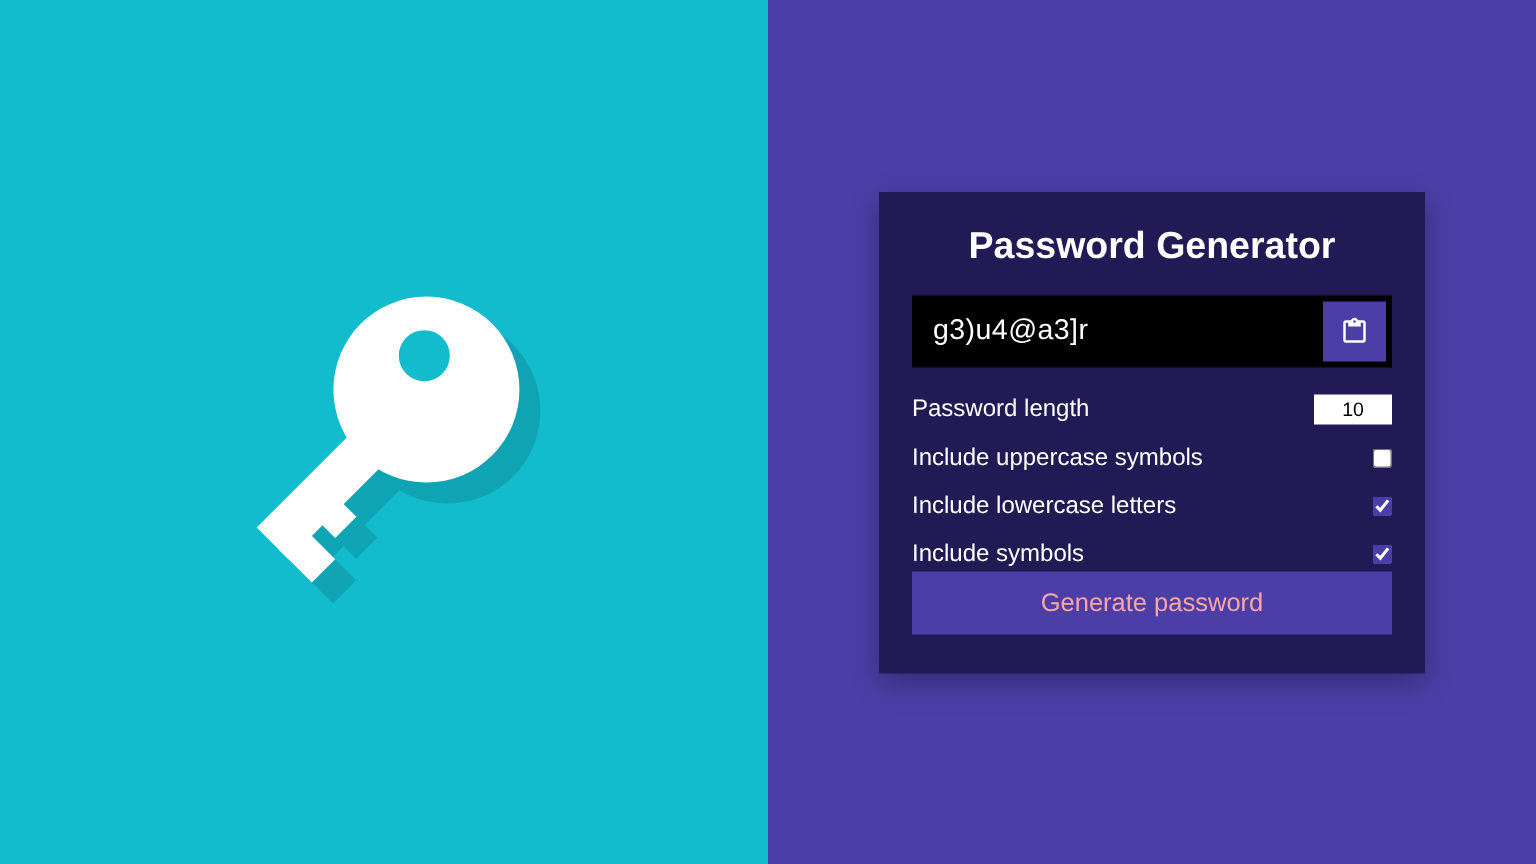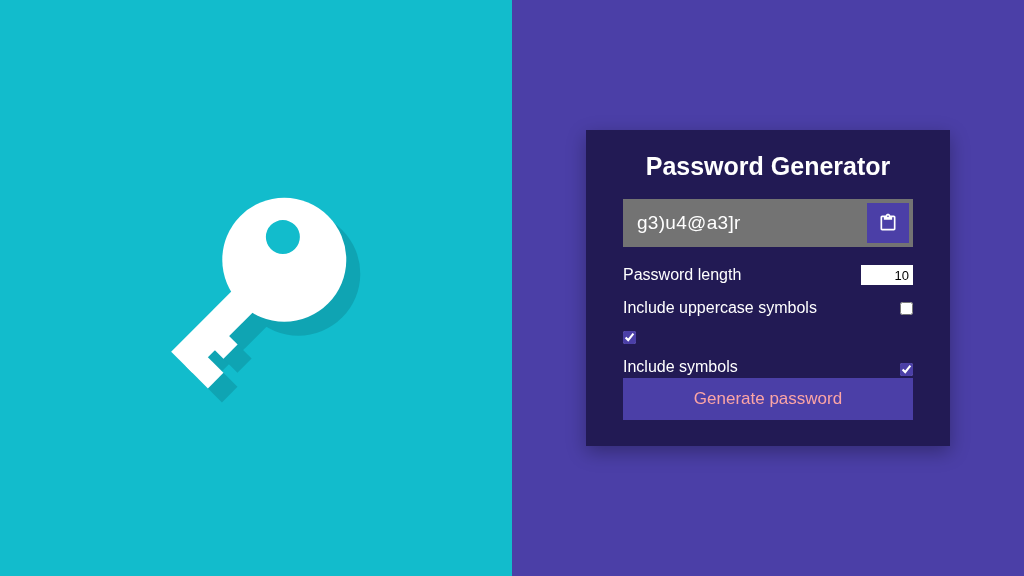--- a/index.html
+++ b/index.html
@@ -37,34 +37,34 @@
   width: 50%;
   height: 100%;
   background: #4b3fa7;
   display: flex;
   align-items: center;
   justify-content: center;
 }
 .card {
   width: 364px;
   background: #221a54;
-  padding: 22px 37px 26px;
+  padding: 22px 22px 26px;
   box-shadow: 0 6px 18px rgba(0,0,0,0.3);
 }
 .card-title {
   color: #fff;
   font-size: 25px;
   font-weight: 700;
   text-align: center;
   margin-bottom: 18px;
 }
 .result-row {
   display: flex;
   align-items: stretch;
-  background: #737373;
+  background: #000000;
   height: 48px;
   margin-bottom: 18px;
   justify-content: center;
 }
 .result-text {
   flex: 1;
   color: #fff;
   font-size: 19px;
   font-family: inherit;
   padding: 0 14px;
@@ -84,30 +84,30 @@
 .copy-btn svg { width: 20px; height: 20px; }
 .setting {
   display: flex;
   justify-content: space-between;
   align-items: center;
   color: #fff;
   font-size: 16px;
   margin-bottom: 14px;
   gap: 37px;
 }
-.setting:last-of-type { margin-bottom: 2px; align-items: flex-end; }
+.setting:last-of-type { margin-bottom: 2px; }
 .num-input {
   width: 52px;
   height: 20px;
   border: none;
   font-size: 13px;
   padding: 1px 4px;
   font-family: inherit;
   background: #fff;
-  text-align: right;
+  text-align: center;
 }
 input[type="checkbox"] {
   width: 13px;
   height: 13px;
   cursor: pointer;
   accent-color: #4b3fa7;
 }
 .gen-btn {
   width: 100%;
   height: 42px;
@@ -162,20 +162,21 @@
       <span>Password length</span>
       <input type="text" class="num-input" value="10" style="">
     </div>
 
     <div class="setting">
       <span>Include uppercase symbols</span>
       <input type="checkbox" style="">
     </div>
 
     <div class="setting">
+      <span>Include lowercase letters</span>
       <input type="checkbox" checked="" style="">
     </div>
 
 
     <div class="setting">
       <span>Include symbols</span>
       <input type="checkbox" checked="" style="">
     </div>
 
     <button class="gen-btn">Generate password</button>

